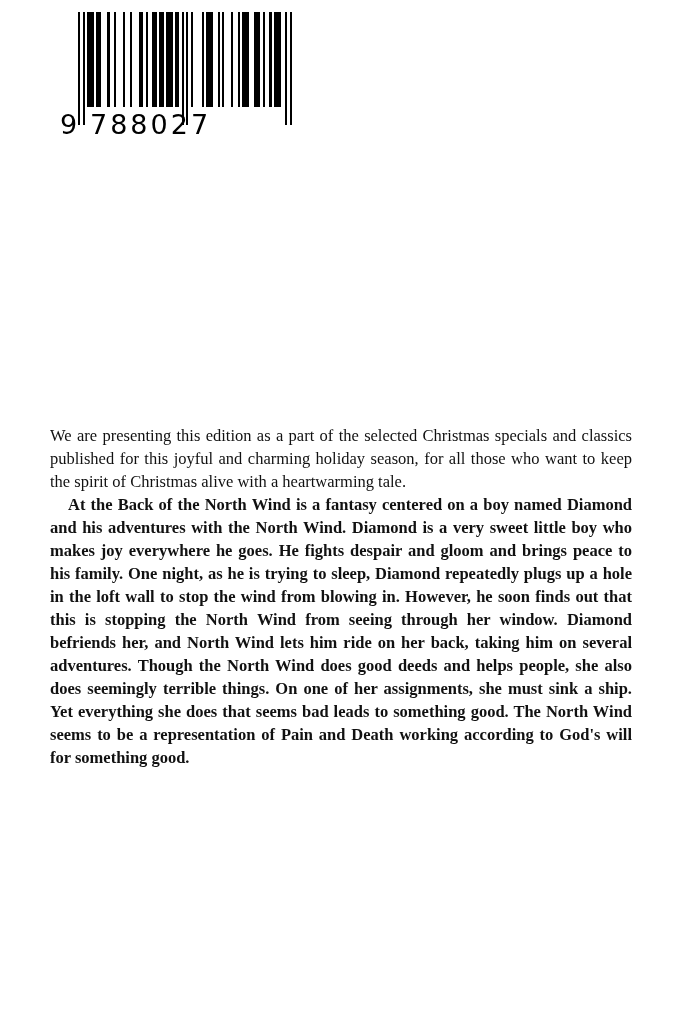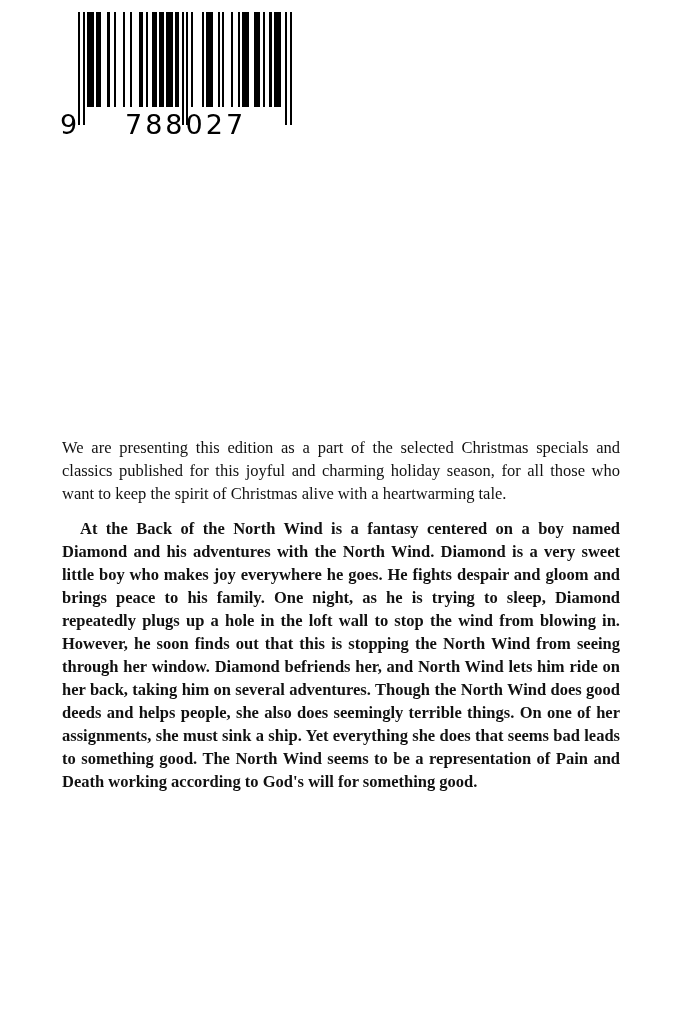--- a/index.html
+++ b/index.html
@@ -34,36 +34,36 @@
   .barcode-digit {
     position: absolute;
     font-family: "DejaVu Sans", sans-serif;
     font-size: 27px;
     line-height: 1;
     color: #000;
     letter-spacing: 3px;
     white-space: nowrap;
   }
   .digit-first { left: 0px;  top: 99px; letter-spacing: 0; }
-  .digit-left  { left: 30px; top: 99px; margin-left: 35px; }
+  .digit-left  { left: 30px; top: 99px; }
   .digit-right { left: 137px; top: 99px; }
 
   
   .cover-text {
     position: absolute;
     left: 50px;
     top: 424px;
     width: 582px;
     font-size: 16.5px;
     line-height: 23px;
     text-align: justify;
     color: #111;
   }
   .cover-text p {
-    margin: 12px;
+    margin: 0;
     padding: 0;
   }
   .cover-text p.indented {
     text-indent: 18px;
     font-weight: bold;
   }
 </style>
 </head>
 <body>
 

